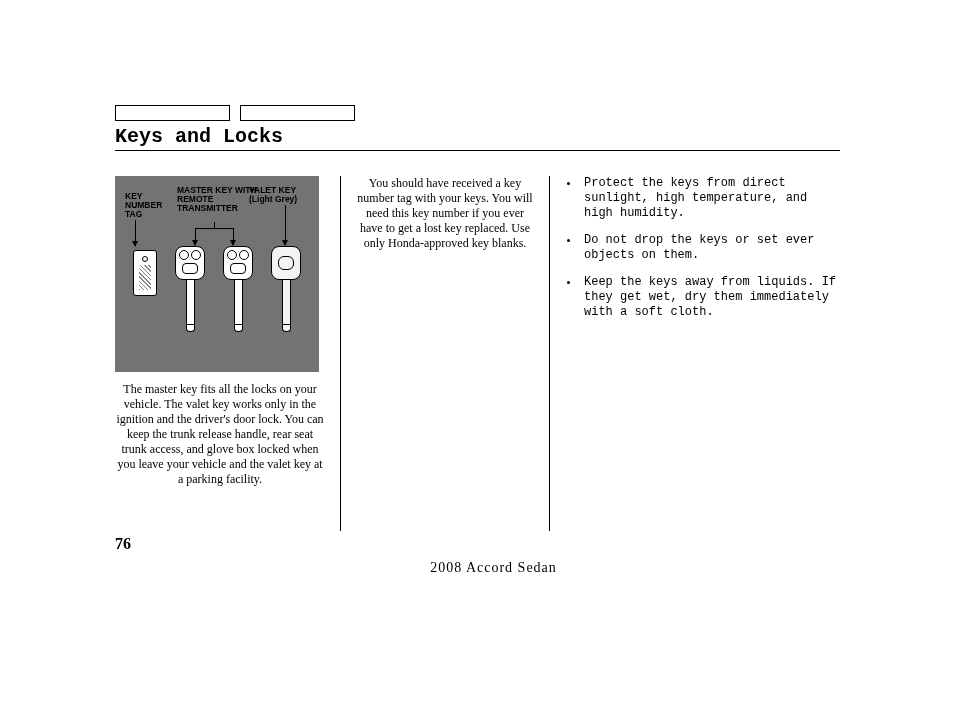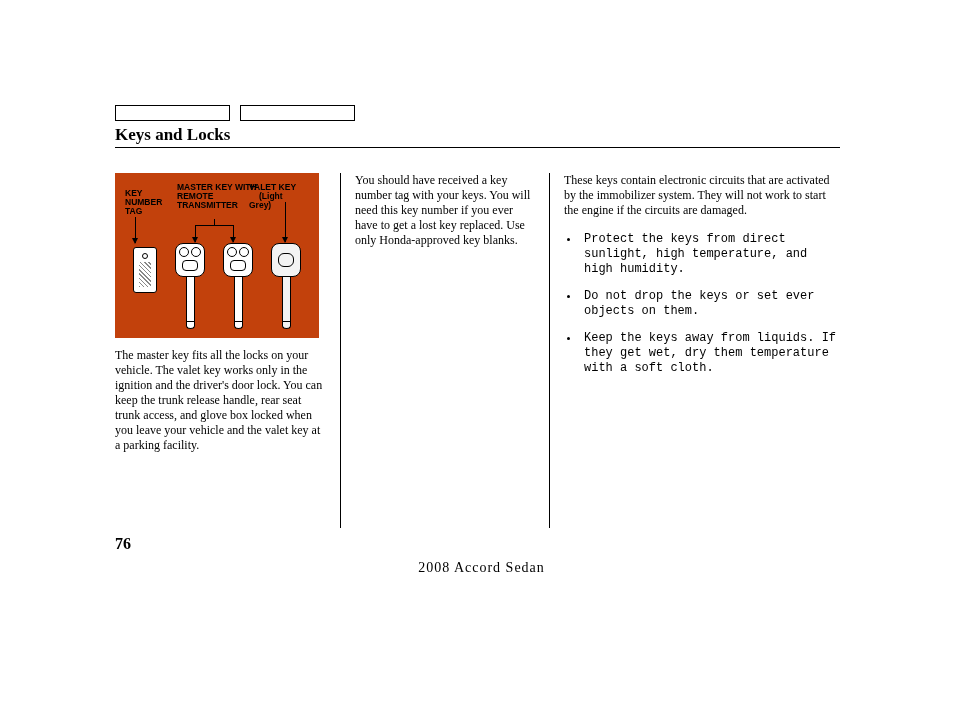--- a/index.html
+++ b/index.html
@@ -1,40 +1,40 @@
 <!DOCTYPE html>
 <html><head>
 <meta charset="utf-8">
 <style>
   html,body{margin:0;padding:0;background:#fff;}
   body{width:954px;height:710px;position:relative;
        font-family:"Times New Roman", Times, serif;color:#000;}
   .page{position:absolute;left:115px;top:105px;width:725px;}
   .hdr-boxes{display:flex;gap:10px;margin-bottom:4px;}
   .hdr-box{width:115px;height:16px;border:1px solid #000;box-sizing:border-box;}
-  .section-title{font-size:17px;font-weight:bold;padding:0 0 2px 0;
-       border-bottom:1px solid #000;}
+  .section-title{font-size:20px;font-weight:bold;padding:0 0 2px 0;
+       border-bottom:1px solid #000;font-family:Liberation Mono, monospace;}
   .cols{display:flex;margin-top:25px;}
   .col{box-sizing:border-box;font-size:12px;line-height:1.25;}
   .col1{width:225px;padding-right:15px;}
   .col2{width:210px;padding:0 14px;border-left:1px solid #000;border-right:1px solid #000;
         height:355px;}
   .col3{width:290px;padding-left:14px;}
   ul.notes{margin:0;padding:0 0 0 16px;}
   ul.notes li{margin-bottom:12px;padding-left:4px;font-family:Liberation Mono, monospace;}
-  .para{margin:0 0 14px 0;}
+  .para{margin:0 0 14px 0;text-align:center;}
 
   
-  .figure{background:#c2410c;width:204px;height:165px;position:relative;
+  .figure{background:#737373;width:204px;height:196px;position:relative;
           font-family:Arial,Helvetica,sans-serif;margin-bottom:10px;}
   .lbl{position:absolute;font-size:8.5px;font-weight:bold;line-height:1.05;text-align:left;}
   .lbl-tag{left:10px;top:16px;width:48px;}
   .lbl-master{left:62px;top:10px;width:80px;}
   .lbl-valet{left:134px;top:10px;width:55px;}
-  .lbl-valet-sub{font-weight:bold;margin-left:10px;}
+  .lbl-valet-sub{font-weight:bold;}
   .arrow{position:absolute;width:1px;background:#000;}
   .arrow:after{content:"";position:absolute;left:-3px;bottom:-1px;
        width:0;height:0;border-left:3.5px solid transparent;
        border-right:3.5px solid transparent;border-top:6px solid #000;}
   .a-tag{left:20px;top:44px;height:26px;}
   .a-m1{left:80px;top:52px;height:17px;}
   .a-m2{left:118px;top:52px;height:17px;}
   .hbar{position:absolute;left:80px;top:52px;width:38px;height:1px;background:#000;}
   .vstub{position:absolute;left:99px;top:46px;width:1px;height:6px;background:#000;}
   .a-valet{left:170px;top:29px;height:40px;}
@@ -57,21 +57,21 @@
         border:1px solid #000;border-radius:4px;}
   .head.valet .logo{position:absolute;left:6px;right:6px;top:9px;height:12px;
         border:1px solid #000;border-radius:6px;}
   .shaft{width:7px;height:44px;border:1.2px solid #000;border-top:none;background:#fff;}
   .tip{width:7px;height:6px;border:1.2px solid #000;border-top:none;
        border-radius:0 0 50% 50%;background:#fff;}
   .valet .head{background:#f3f3f3;}
   .valet .shaft,.valet .tip{background:#f3f3f3;}
 
   .page-num{position:absolute;left:0;top:430px;font-size:16px;font-weight:bold;}
-  .footer{position:absolute;left:4px;top:455px;width:725px;text-align:center;
+  .footer{position:absolute;left:16px;top:455px;width:725px;text-align:center;
           font-size:14px;letter-spacing:1px;}
 </style>
 </head>
 <body>
 
 <div class="page">
 
   <div class="hdr-boxes">
     <div class="hdr-box"></div>
     <div class="hdr-box"></div>
@@ -133,25 +133,24 @@
         </div>
       </div>
       <p class="para">The master key fits all the locks on your vehicle. The valet key works only in the ignition and the driver's door lock. You can keep the trunk release handle, rear seat trunk access, and glove box locked when you leave your vehicle and the valet key at a parking facility.</p>
     </div>
 
     <div class="col col2">
       <p class="para">You should have received a key number tag with your keys. You will need this key number if you ever have to get a lost key replaced. Use only Honda-approved key blanks.</p>
     </div>
 
     <div class="col col3">
-      <p class="para">These keys contain electronic circuits that are activated by the immobilizer system. They will not work to start the engine if the circuits are damaged.</p>
       <ul class="notes">
         <li>Protect the keys from direct sunlight, high temperature, and high humidity.</li>
         <li>Do not drop the keys or set ever objects on them.</li>
-        <li>Keep the keys away from liquids. If they get wet, dry them temperature with a soft cloth.</li>
+        <li>Keep the keys away from liquids. If they get wet, dry them immediately with a soft cloth.</li>
       </ul>
     </div>
 
   </div>
 
   <div class="page-num">76</div>
   <div class="footer">2008  Accord  Sedan</div>
 </div>
 
 </body></html>

